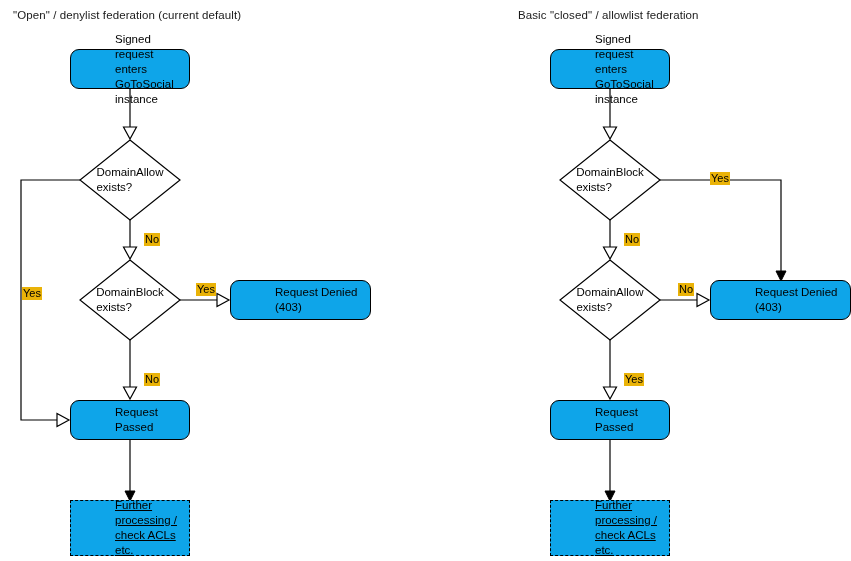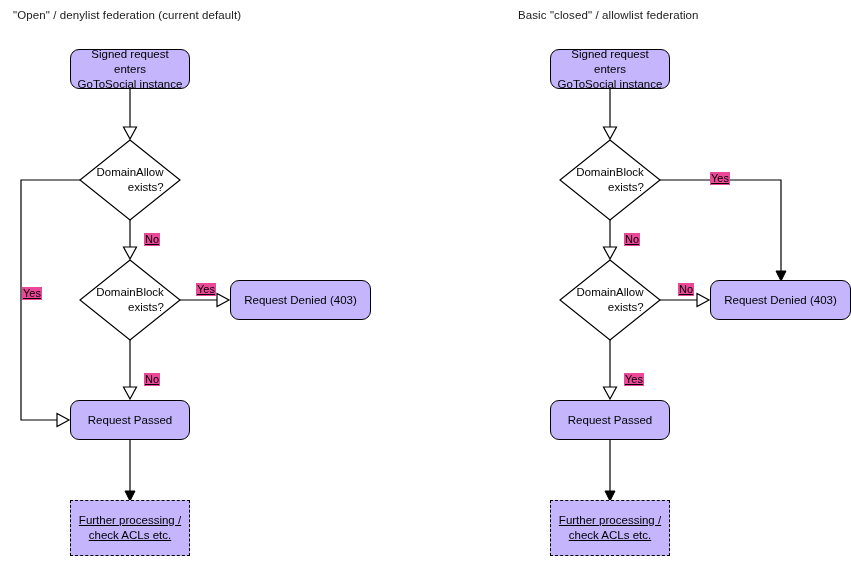--- a/index.html
+++ b/index.html
@@ -30,61 +30,61 @@
     color: #1a1a1a;
     white-space: nowrap;
     letter-spacing: 0.1px;
   }
   .node {
     position: absolute;
     box-sizing: border-box;
     display: flex;
     align-items: center;
     justify-content: center;
-    text-align: center;
+    text-align: left;
     font-size: 11.5px;
     line-height: 15px;
     color: #000000;
-    background: #c4b5fd;
+    background: #0ea5e9;
+    padding-left: 40px;
   }
   .node.rounded {
     border: 1.2px solid #000000;
     border-radius: 9px;
   }
   .node.dashed {
     border: 1.4px dashed #000000;
     border-radius: 0;
     text-decoration: underline;
   }
   .node-label {
     display: block;
     padding: 0 4px;
     white-space: pre-line;
   }
   .diamond-label {
     position: absolute;
     display: flex;
     align-items: center;
     justify-content: center;
-    text-align: right;
+    text-align: left;
     font-size: 11.5px;
     line-height: 15px;
     color: #000000;
     white-space: pre-line;
     pointer-events: none;
   }
   .edge-label {
     position: absolute;
     font-size: 11px;
     line-height: 13px;
     color: #000000;
-    background: #ec4899;
+    background: #eab308;
     padding: 0 1px;
     white-space: nowrap;
-    text-decoration: underline;
   }
   svg .stroke {
     fill: none;
     stroke: #000000;
     stroke-width: 1.2;
     stroke-linejoin: miter;
     stroke-linecap: butt;
   }
   svg .shape-fill {
     fill: #ffffff;

